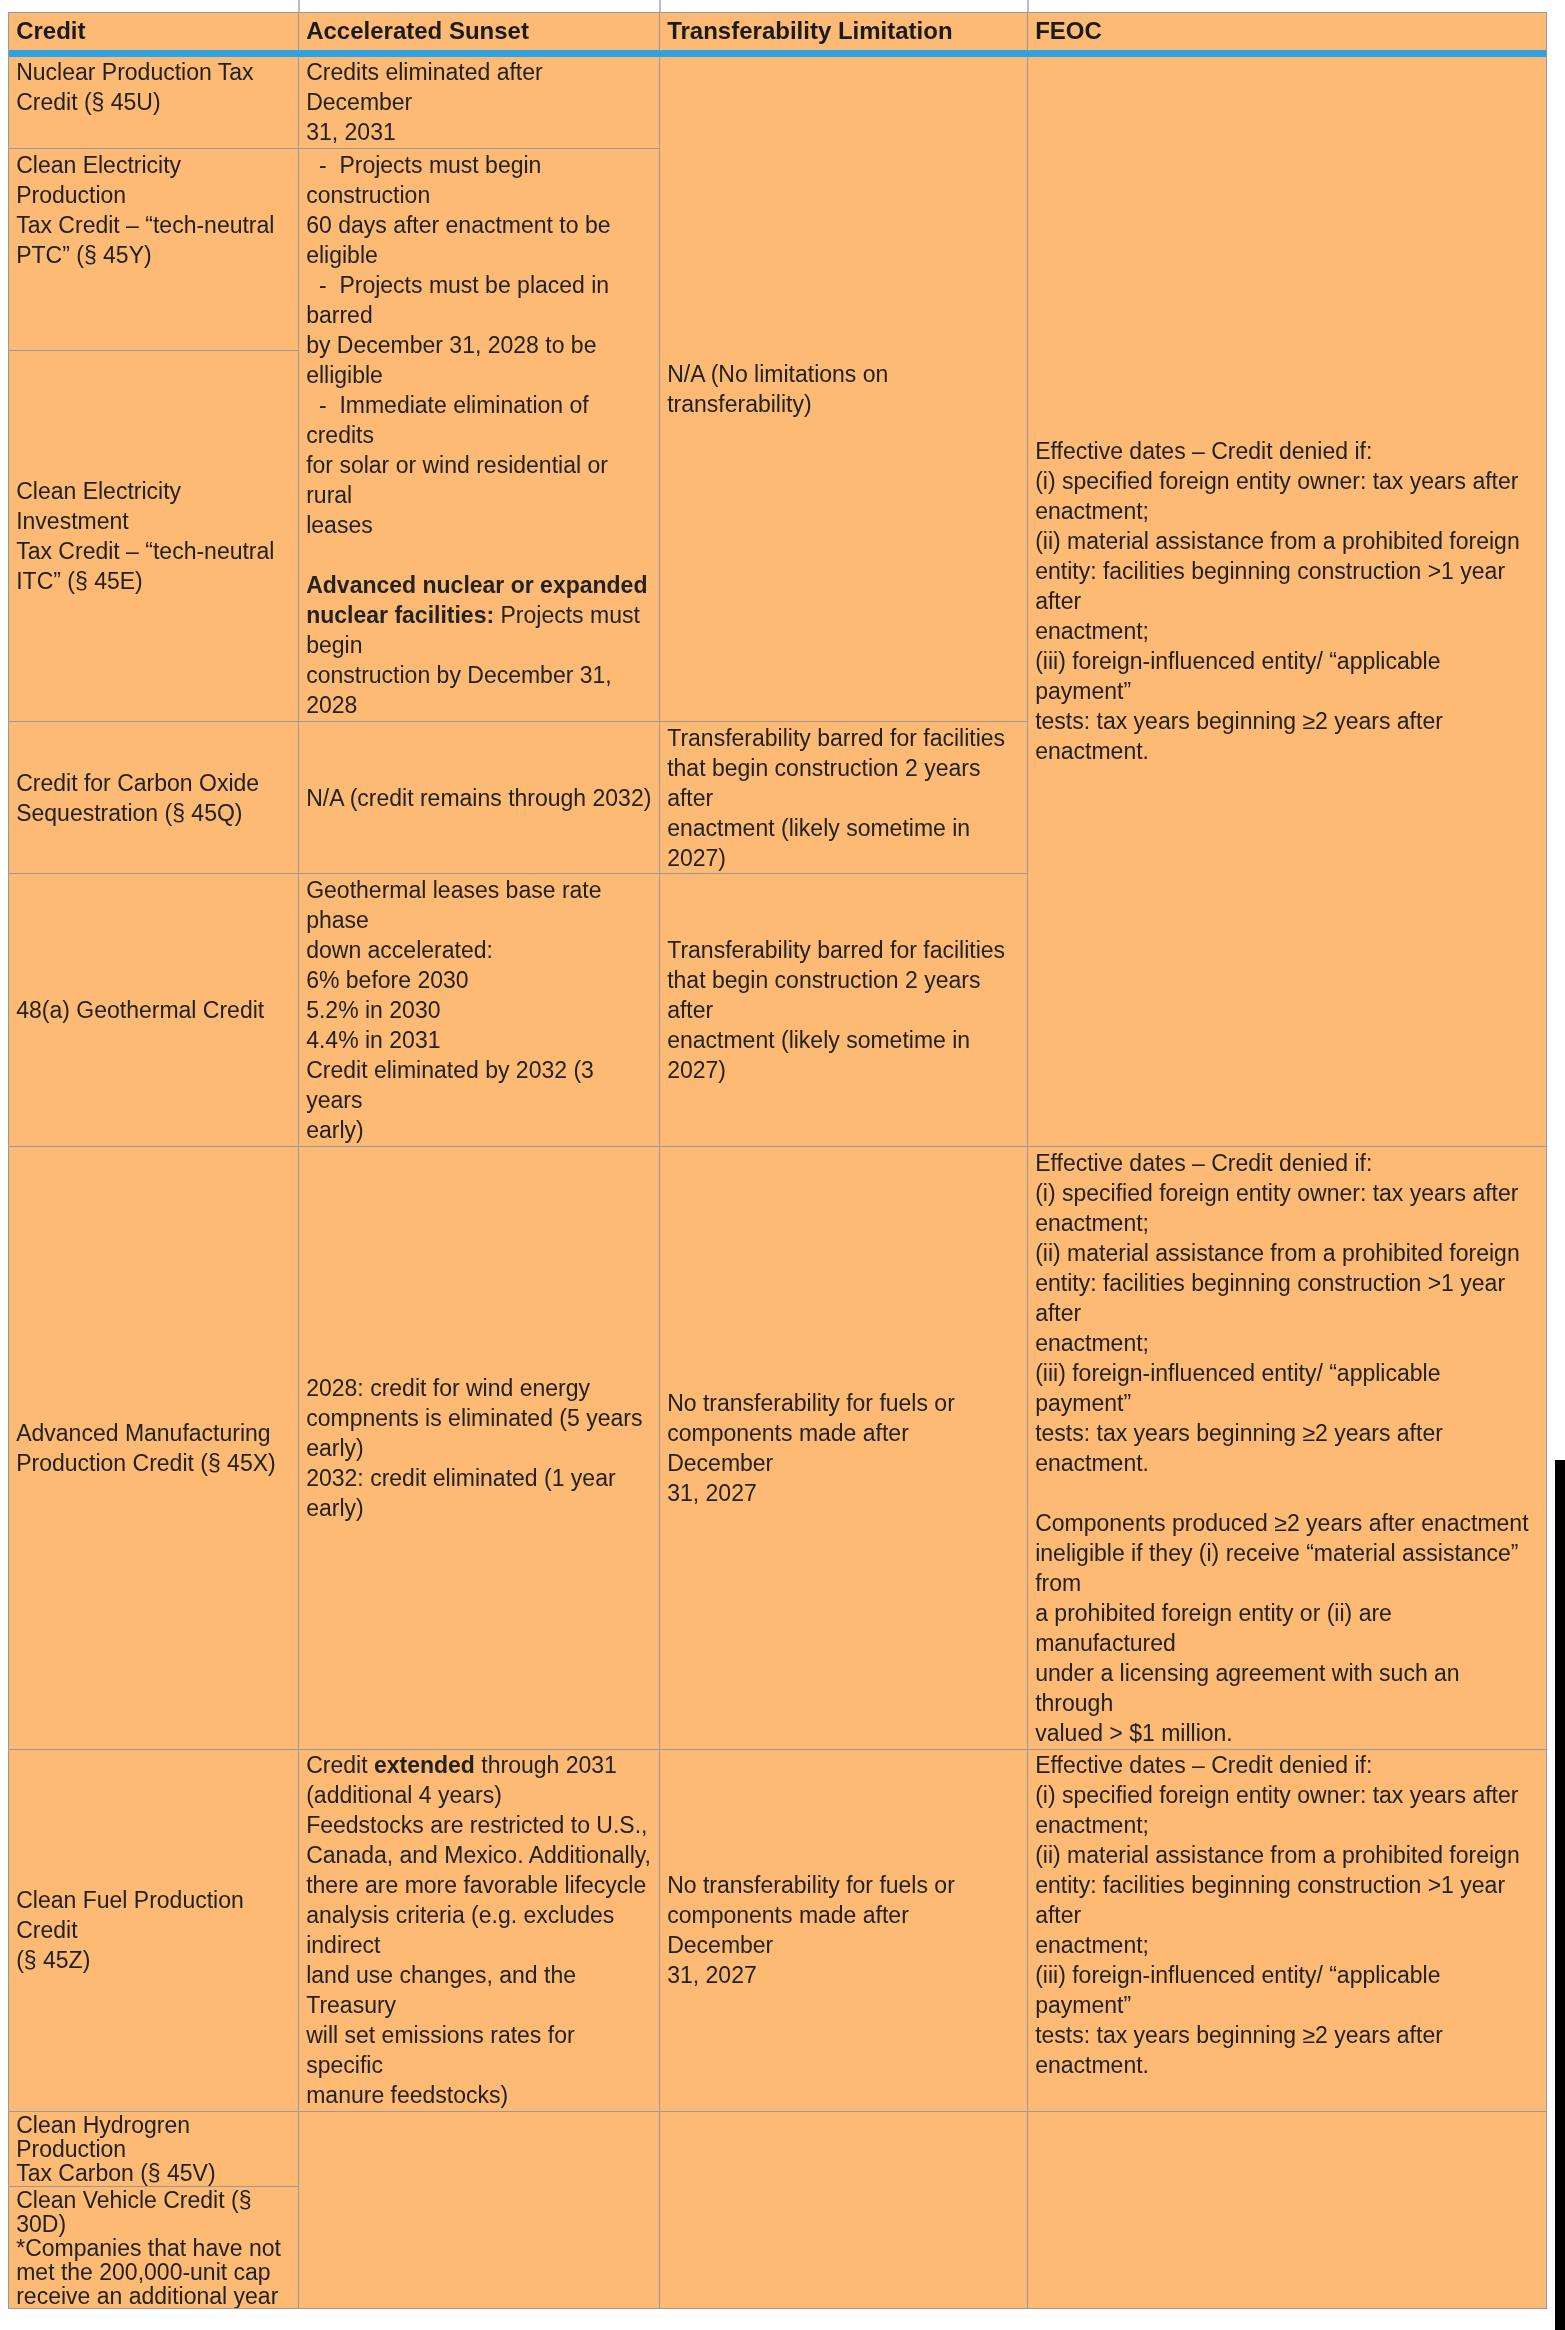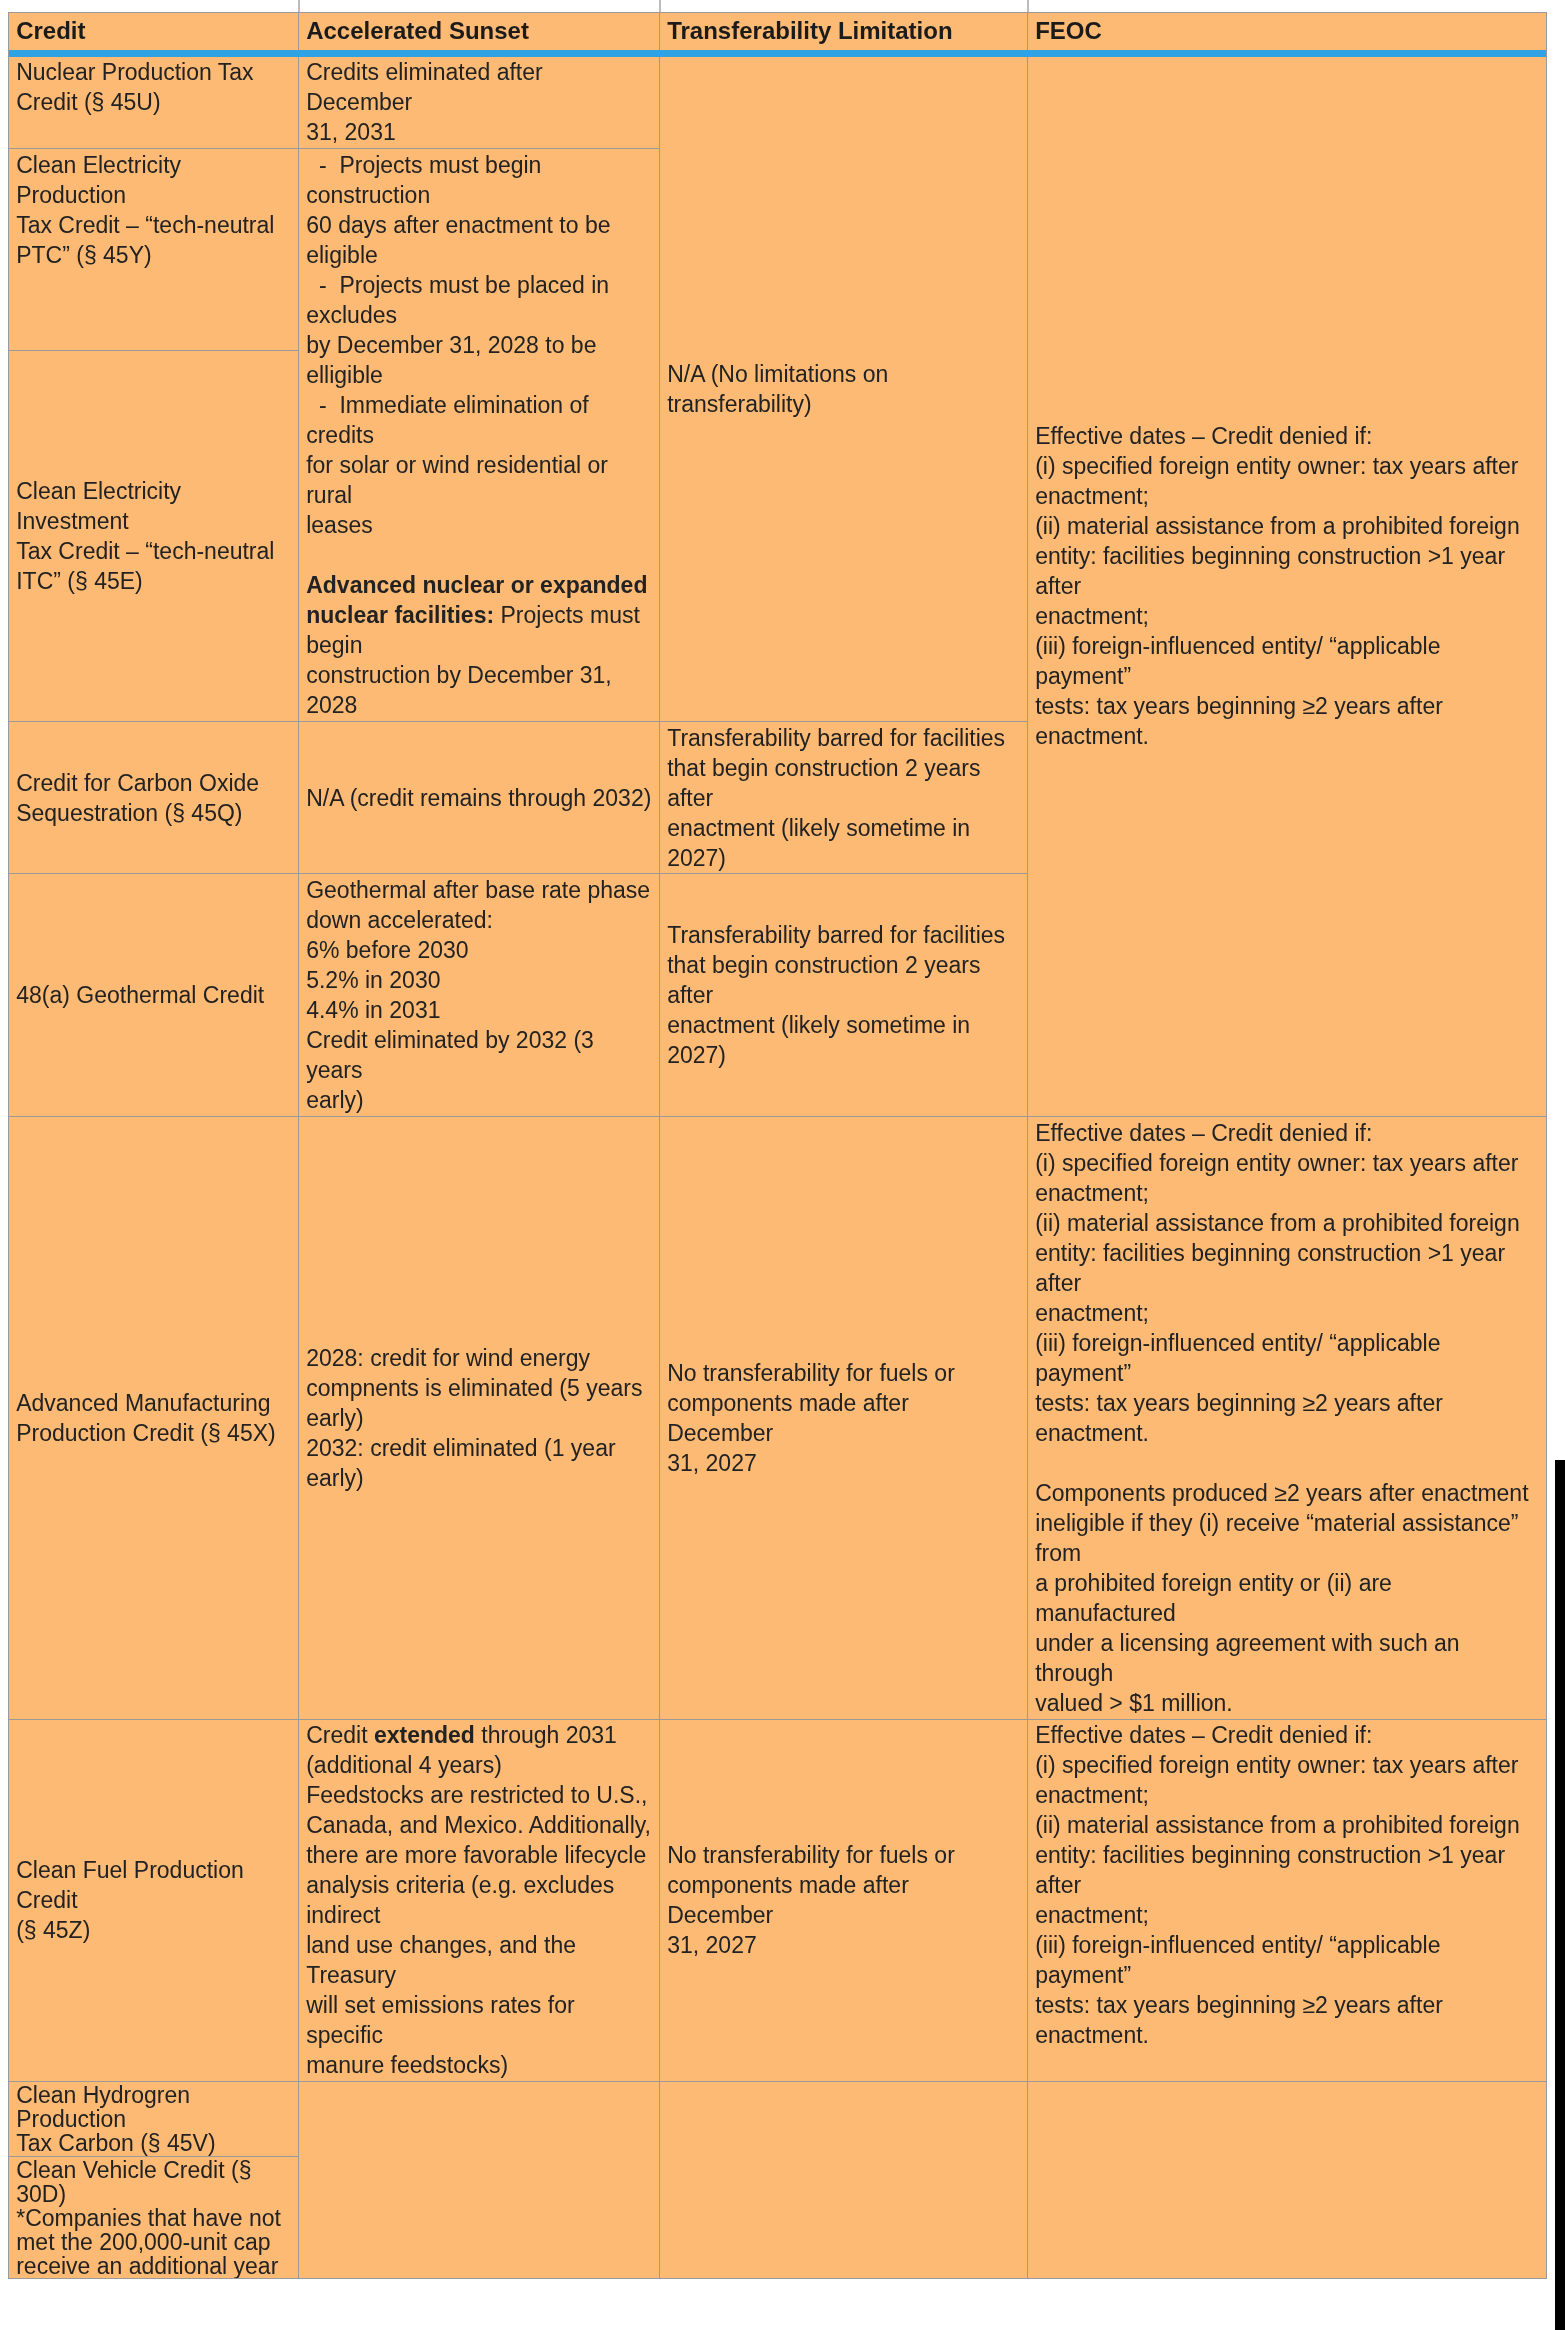--- a/index.html
+++ b/index.html
@@ -90,21 +90,21 @@
 
   <tr style="height:118px">
     <td class="vt">
           <div class="line"><span>Clean Electricity Production</span></div>
           <div class="line"><span>Tax Credit – “tech-neutral</span></div>
           <div class="line"><span>PTC” (§ 45Y)</span></div>
         </td>
     <td class="vt" rowspan="2">
           <div class="line"><span>  -  Projects must begin construction</span></div>
           <div class="line"><span>60 days after enactment to be eligible</span></div>
-          <div class="line"><span>  -  Projects must be placed in excludes</span></div>
+          <div class="line"><span>  -  Projects must be placed in barred</span></div>
           <div class="line"><span>by December 31, 2028 to be elligible</span></div>
           <div class="line"><span>  -  Immediate elimination of credits</span></div>
           <div class="line"><span>for solar or wind residential or rural</span></div>
           <div class="line"><span>leases</span></div>
           <div class="line">&nbsp;</div>
           <div class="line"><span class="b">Advanced nuclear or expanded</span></div>
           <div class="line"><span class="b">nuclear facilities:</span><span> Projects must begin</span></div>
           <div class="line"><span>construction by December 31, 2028</span></div>
         </td>
   </tr>
@@ -130,21 +130,21 @@
           <div class="line"><span>that begin construction 2 years after</span></div>
           <div class="line"><span>enactment (likely sometime in 2027)</span></div>
         </td>
   </tr>
 
   <tr style="height:214px">
     <td>
           <div class="line"><span>48(a) Geothermal Credit</span></div>
         </td>
     <td class="vt">
-          <div class="line"><span>Geothermal after base rate phase</span></div>
+          <div class="line"><span>Geothermal leases base rate phase</span></div>
           <div class="line"><span>down accelerated:</span></div>
           <div class="line"><span>6% before 2030</span></div>
           <div class="line"><span>5.2% in 2030</span></div>
           <div class="line"><span>4.4% in 2031</span></div>
           <div class="line"><span>Credit eliminated by 2032 (3 years</span></div>
           <div class="line"><span>early)</span></div>
         </td>
     <td>
           <div class="line"><span>Transferability barred for facilities</span></div>
           <div class="line"><span>that begin construction 2 years after</span></div>

